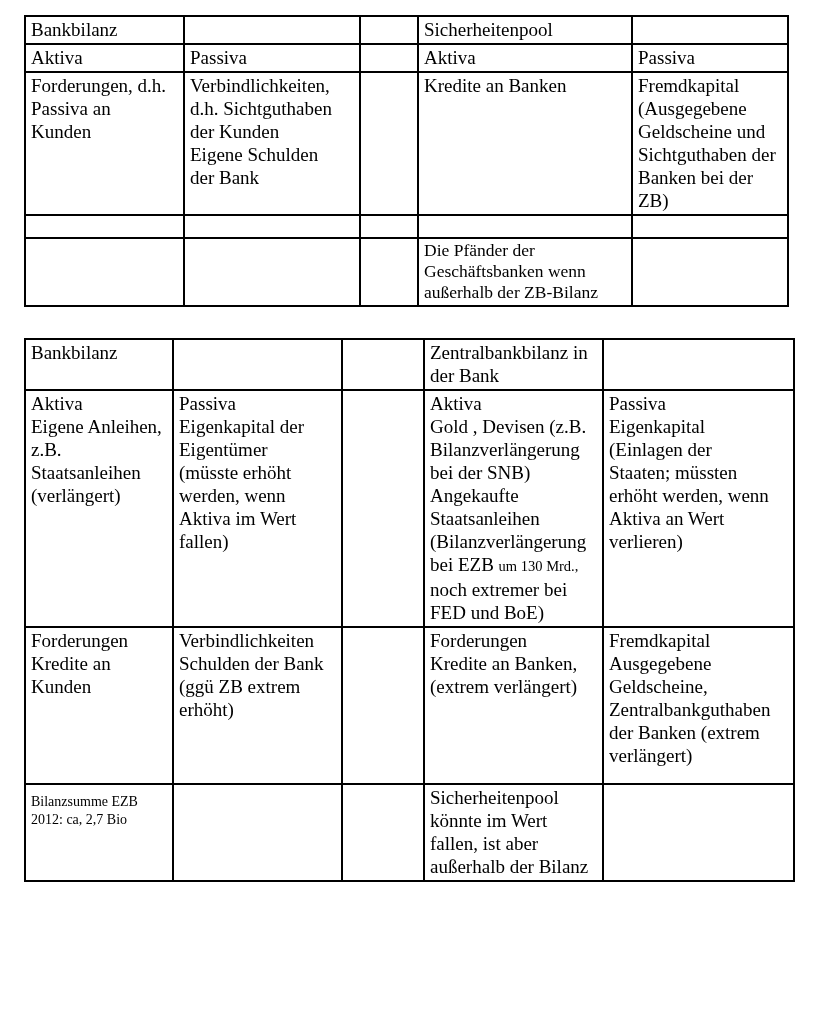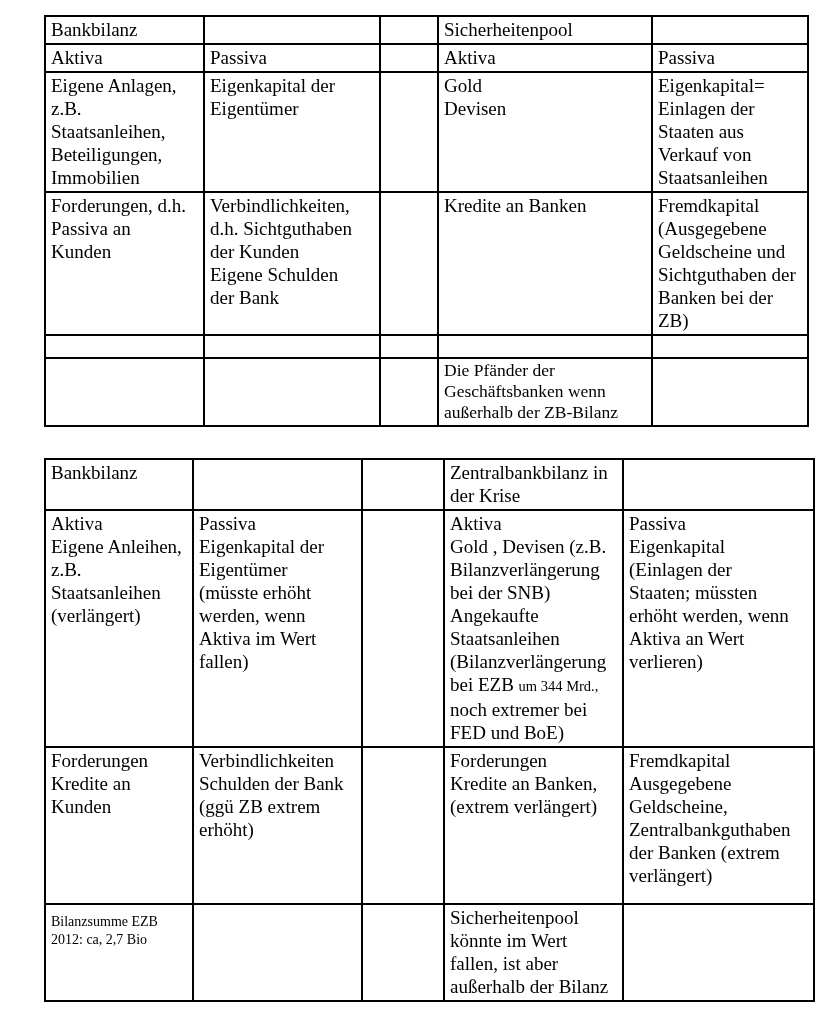--- a/index.html
+++ b/index.html
@@ -6,21 +6,21 @@
   body {
     width: 821px;
     height: 1024px;
     background: #ffffff;
     color: #000000;
     font-family: "Liberation Serif", "DejaVu Serif", serif;
   }
   table.balance {
     border-collapse: collapse;
     table-layout: fixed;
-    margin-left: 44px;
+    margin-left: 24px;
   }
   #table1 { margin-top: 15px; }
   #table2 { margin-top: 31px; }
   td.cell {
     border: 2px solid #000000;
     vertical-align: top;
     padding: 1px 4px 2px 5px;
     font-size: 19px;
     line-height: 23px;
     white-space: pre-line;
@@ -57,37 +57,20 @@
     <td class="cell"></td>
     <td class="cell">Sicherheitenpool</td>
     <td class="cell"></td>
   </tr>
   <tr style="height:22px">
     <td class="cell">Aktiva</td>
     <td class="cell">Passiva</td>
     <td class="cell"></td>
     <td class="cell">Aktiva</td>
     <td class="cell">Passiva</td>
-  </tr>
-  <tr style="height:115px">
-    <td class="cell">Eigene Anlagen,
-z.B.
-Staatsanleihen,
-Beteiligungen,
-Immobilien</td>
-    <td class="cell">Eigenkapital der
-Eigentümer</td>
-    <td class="cell"></td>
-    <td class="cell">Gold
-Devisen</td>
-    <td class="cell">Eigenkapital=
-Einlagen der
-Staaten aus
-Verkauf von
-Staatsanleihen</td>
   </tr>
   <tr style="height:137px">
     <td class="cell">Forderungen, d.h.
 Passiva an
 Kunden</td>
     <td class="cell">Verbindlichkeiten,
 d.h. Sichtguthaben
 der Kunden
 Eigene Schulden
 der Bank</td>
@@ -126,21 +109,21 @@
       <col style="width:82px">
       <col style="width:179px">
       <col style="width:191px">
   </colgroup>
   <tbody>
       <tr style="height:47px">
     <td class="cell">Bankbilanz</td>
     <td class="cell"></td>
     <td class="cell"></td>
     <td class="cell">Zentralbankbilanz in
-der Krise</td>
+der Bank</td>
     <td class="cell"></td>
   </tr>
   <tr style="height:230px">
     <td class="cell">Aktiva
 Eigene Anleihen,
 z.B.
 Staatsanleihen
 (verlängert)</td>
     <td class="cell">Passiva
 Eigenkapital der
@@ -150,21 +133,21 @@
 Aktiva im Wert
 fallen)</td>
     <td class="cell"></td>
     <td class="cell"><span>Aktiva
 Gold , Devisen (z.B.
 Bilanzverlängerung
 bei der SNB)
 Angekaufte
 Staatsanleihen
 (Bilanzverlängerung
-bei EZB </span><span class="inline-small">um 344 Mrd.,</span><span>
+bei EZB </span><span class="inline-small">um 130 Mrd.,</span><span>
 noch extremer bei
 FED und BoE)</span></td>
     <td class="cell">Passiva
 Eigenkapital
 (Einlagen der
 Staaten; müssten
 erhöht werden, wenn
 Aktiva an Wert
 verlieren)</td>
   </tr>

